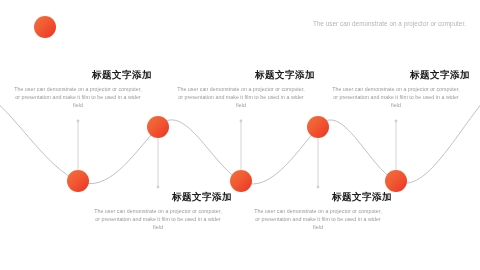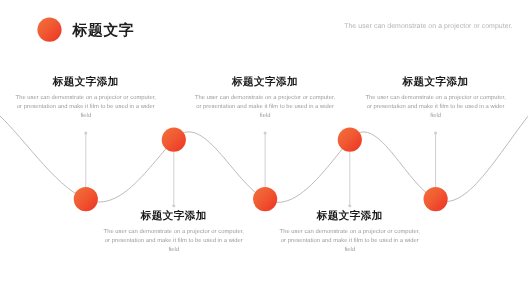--- a/index.html
+++ b/index.html
@@ -71,37 +71,37 @@
     text-align: center;
   }
   .tb-heading {
     font-size: 9.6px;
     font-weight: bold;
     color: #1b1b1b;
     letter-spacing: 0.4px;
     line-height: 13px;
     margin: 0 0 4px 0;
     white-space: nowrap;
+    text-align: right;
   }
   .tb-body {
     font-size: 5.3px;
     color: #9a9a9a;
     line-height: 8.2px;
     margin: 0;
     padding: 0 8px;
     letter-spacing: 0.02px;
   }
 </style>
 </head>
 <body>
 
 <div id="slide">
 
   <div id="header-bullet"></div>
-  <div id="header-title">标题文字</div>
   <div id="header-note">The user can demonstrate on a projector or computer.</div>
 
   <svg id="wave-layer" viewBox="0 0 480 270">
     <defs>
       <linearGradient id="nodeGrad" x1="0%" y1="0%" x2="100%" y2="100%">
         <stop offset="0%" stop-color="#F4703E"></stop>
         <stop offset="45%" stop-color="#F05A32"></stop>
         <stop offset="100%" stop-color="#EE3124"></stop>
       </linearGradient>
     </defs>

